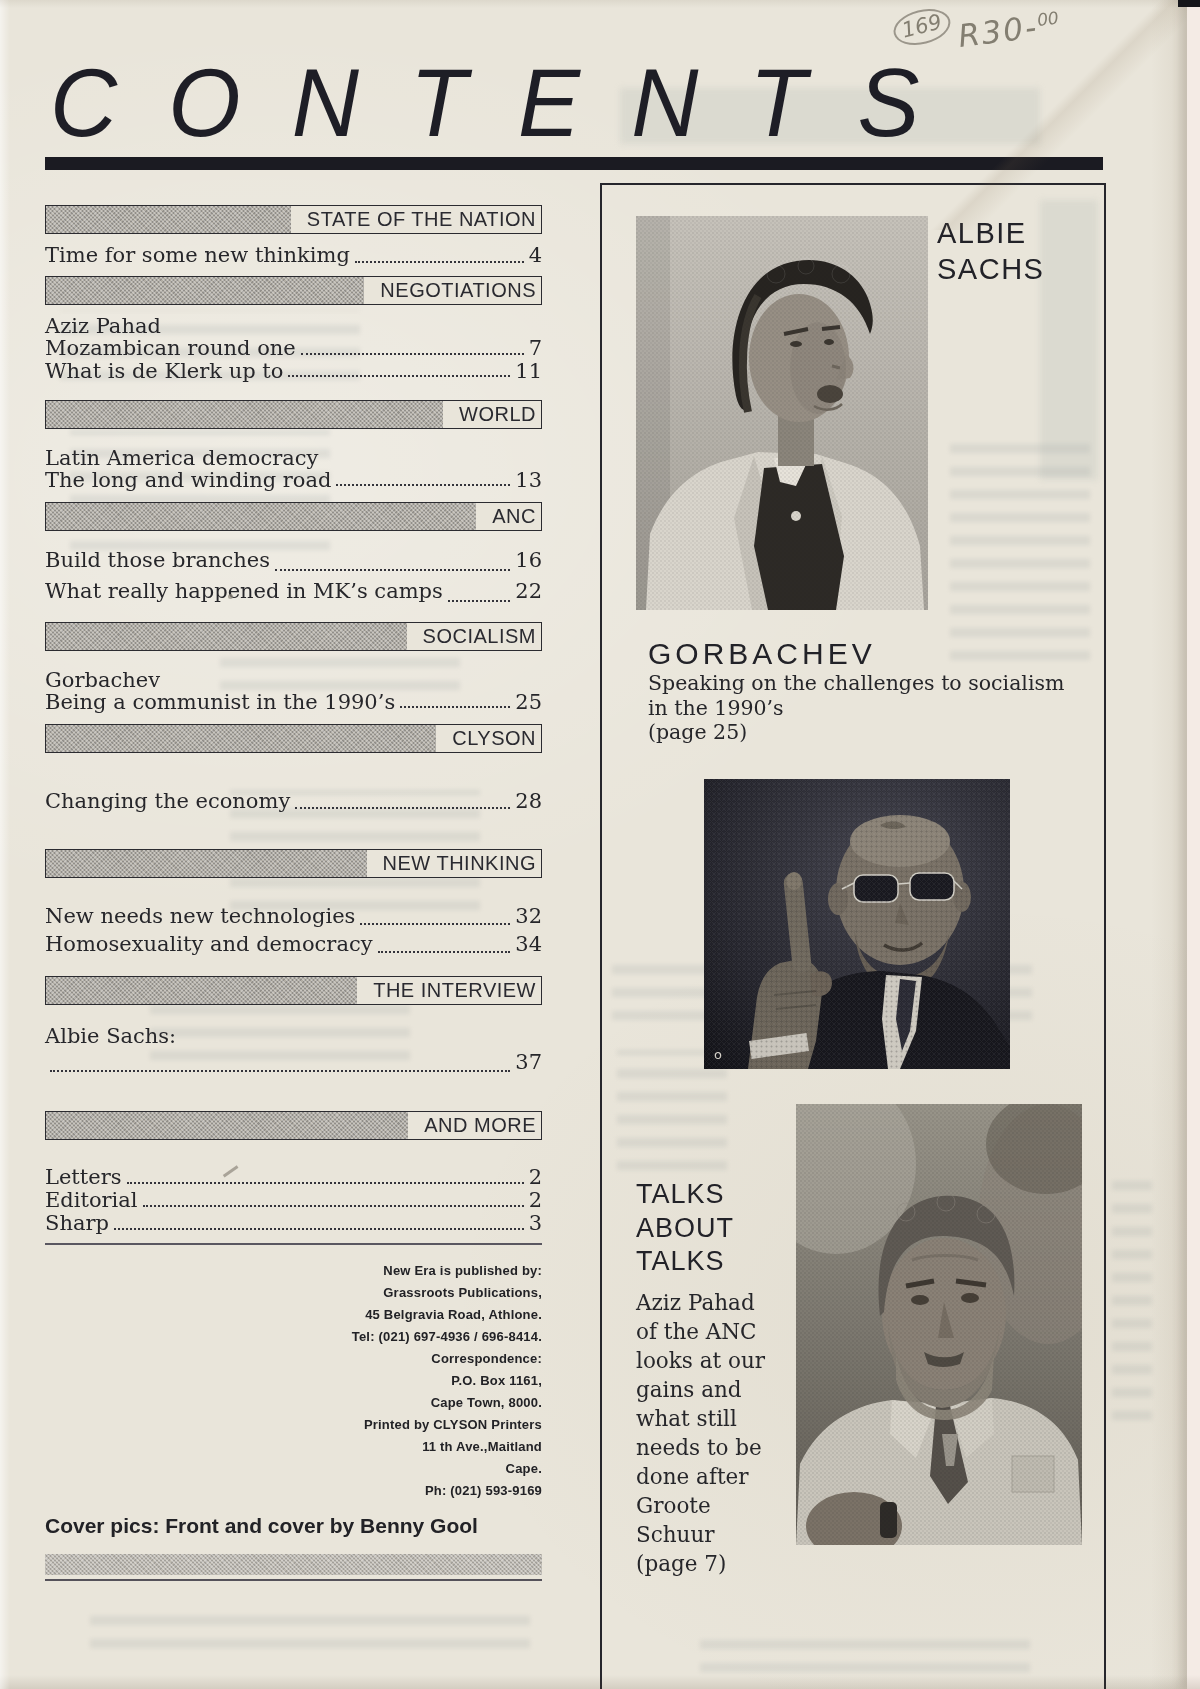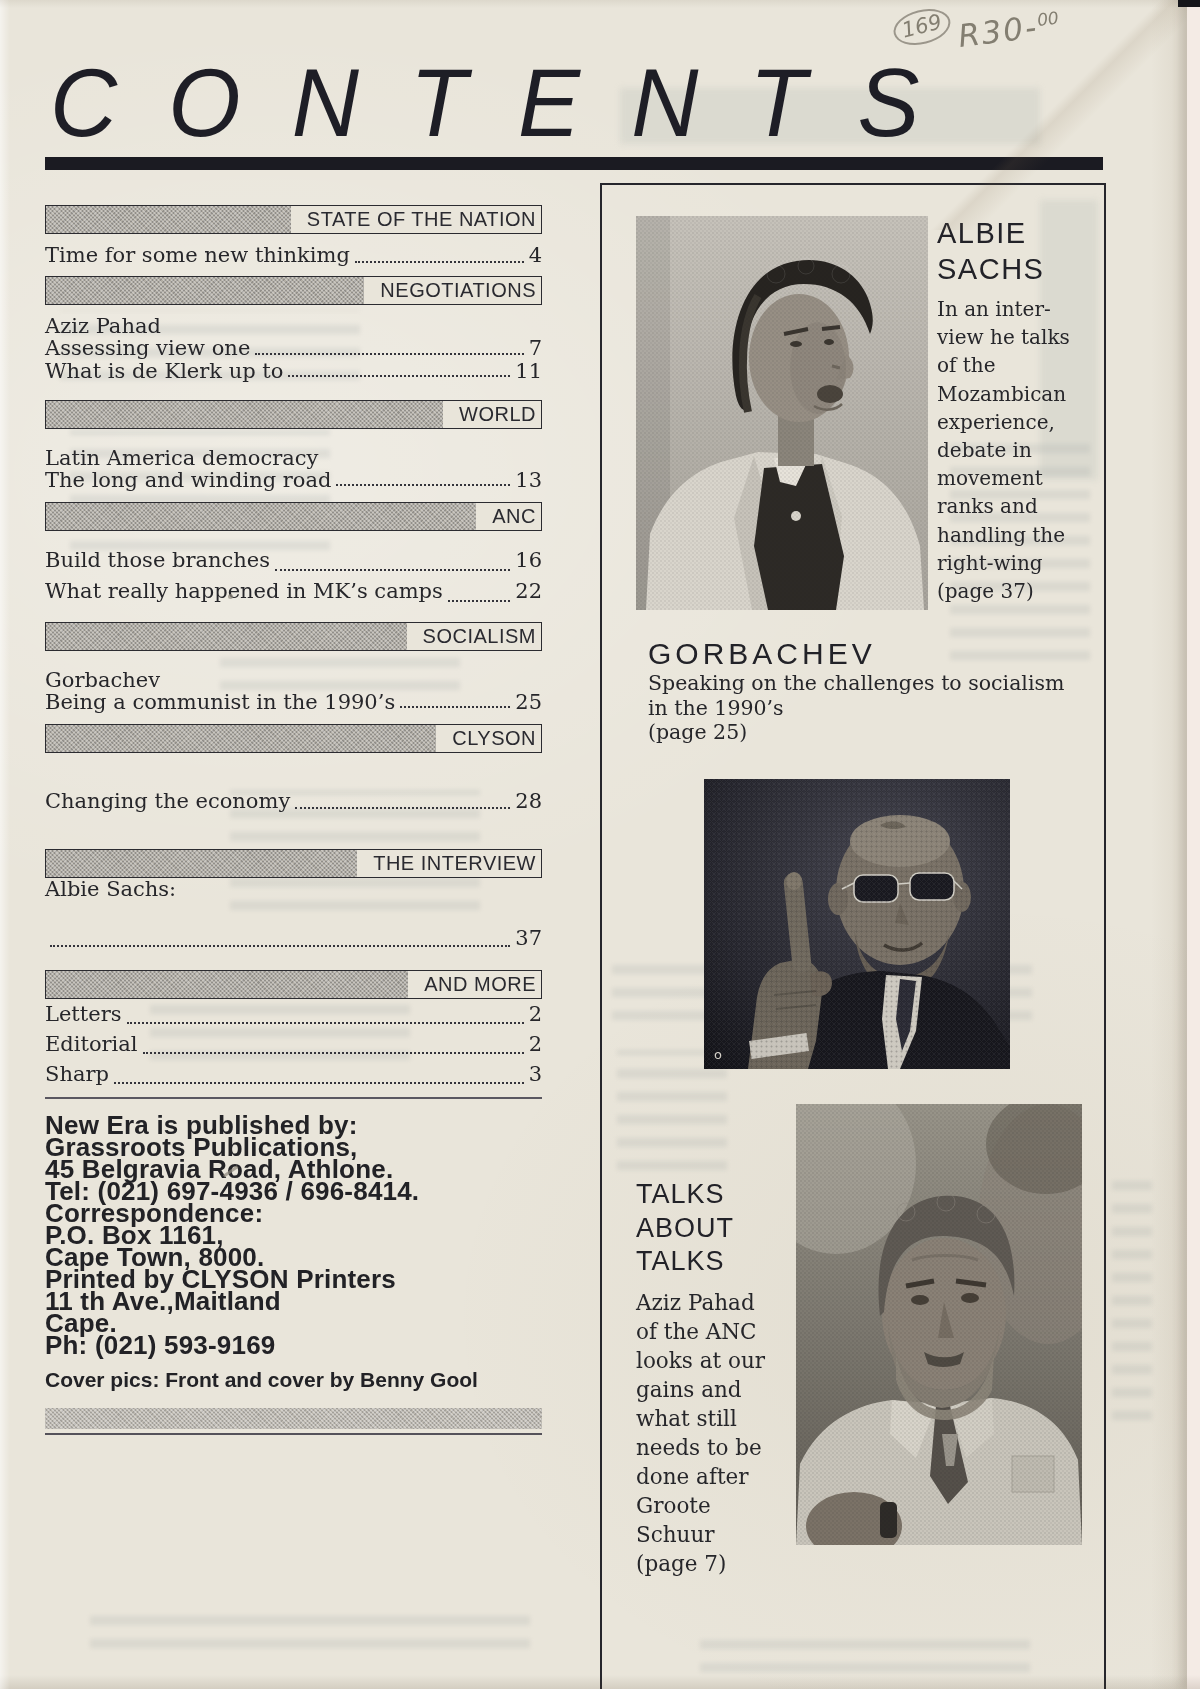--- a/index.html
+++ b/index.html
@@ -53,21 +53,21 @@
   #toc section:nth-of-type(2) .bar{margin-top:8px}  #toc section:nth-of-type(2) .lead{margin-top:10px}    #toc section:nth-of-type(2) .entry{line-height:22.5px}
   #toc section:nth-of-type(3) .bar{margin-top:18px} #toc section:nth-of-type(3) .lead{margin-top:18px}    #toc section:nth-of-type(3) .entry{line-height:22px}
   #toc section:nth-of-type(4) .bar{margin-top:11px} #toc section:nth-of-type(4) .entries{margin-top:14px} #toc section:nth-of-type(4) .entry{line-height:31px}
   #toc section:nth-of-type(5) .bar{margin-top:15px} #toc section:nth-of-type(5) .lead{margin-top:18px}    #toc section:nth-of-type(5) .entry{line-height:22px}
   #toc section:nth-of-type(6) .bar{margin-top:11px} #toc section:nth-of-type(6) .entries{margin-top:36px} #toc section:nth-of-type(6) .entry{line-height:25px}
   #toc section:nth-of-type(7) .bar{margin-top:35px} #toc section:nth-of-type(7) .entries{margin-top:24px} #toc section:nth-of-type(7) .entry{line-height:28px}
   #toc section:nth-of-type(8) .bar{margin-top:18px} #toc section:nth-of-type(8) .lead{margin-top:20px}    #toc section:nth-of-type(8) .entry{line-height:30px}
   #toc section:nth-of-type(9) .bar{margin-top:34px} #toc section:nth-of-type(9) .entries{margin-top:26px} #toc section:nth-of-type(9) .entry{line-height:23px}
   .divider{border-top:2px solid #5a5760;margin-top:8px;}
   .publisher{margin-top:15px;font-family:"Liberation Sans",sans-serif;font-weight:bold;
-    font-size:26px;line-height:22px;color:#222226;letter-spacing:.2px;}
+    font-size:13px;line-height:22px;color:#222226;letter-spacing:.2px;text-align:right;}
   .cover-credit{margin-top:12px;font-family:"Liberation Sans",sans-serif;font-weight:bold;
     font-size:21px;color:#222226;}
   .bottom-bar{margin-top:16px;height:21px;
     background:
       repeating-linear-gradient(45deg, rgba(255,255,255,.35) 0 1.5px, transparent 1.5px 3px),
       repeating-linear-gradient(-45deg, rgba(70,70,75,.22) 0 1.5px, transparent 1.5px 3px),
       #bdb9b0;}
   .bottom-line{border-top:2px solid #55525a;margin-top:4px;}
   
   .right-panel{position:absolute;left:600px;top:183px;width:506px;height:1583px;
@@ -135,21 +135,21 @@
           </div>
         </section>
         <section class="toc-section">
           <div class="bar">
             <span class="bar-label">NEGOTIATIONS</span>
           </div>
           <div class="lead">Aziz Pahad</div>
           <div class="entries">
 
           <div class="entry">
-                <span class="t">Assessing view one</span>
+                <span class="t">Mozambican round one</span>
                 <span class="dots"></span>
                 <span class="pg">7</span>
               </div>
             <div class="entry">
                 <span class="t">What is de Klerk up to</span>
                 <span class="dots"></span>
                 <span class="pg">11</span>
               </div>
           </div>
         </section>
@@ -204,20 +204,39 @@
           <div class="bar">
             <span class="bar-label">CLYSON</span>
           </div>
 
           <div class="entries">
 
           <div class="entry">
                 <span class="t">Changing the economy</span>
                 <span class="dots"></span>
                 <span class="pg">28</span>
+              </div>
+          </div>
+        </section>
+        <section class="toc-section">
+          <div class="bar">
+            <span class="bar-label">NEW THINKING</span>
+          </div>
+
+          <div class="entries">
+
+          <div class="entry">
+                <span class="t">New needs new technologies</span>
+                <span class="dots"></span>
+                <span class="pg">32</span>
+              </div>
+            <div class="entry">
+                <span class="t">Homosexuality and democracy</span>
+                <span class="dots"></span>
+                <span class="pg">34</span>
               </div>
           </div>
         </section>
         <section class="toc-section">
           <div class="bar">
             <span class="bar-label">THE INTERVIEW</span>
           </div>
           <div class="lead">Albie Sachs:</div>
           <div class="entries">
 
@@ -312,34 +331,20 @@
         <path d="M112,196 C104,160 104,110 122,80" stroke="#3a362f" stroke-width="8" fill="none"></path>
         <circle cx="140" cy="58" r="9" stroke="rgba(255,255,255,0.10)" fill="none"></circle>
         <circle cx="170" cy="50" r="8" stroke="rgba(255,255,255,0.10)" fill="none"></circle>
         <circle cx="205" cy="58" r="9" stroke="rgba(255,255,255,0.10)" fill="none"></circle>
         <rect width="292" height="394" fill="url(#ht1)"></rect>
       </svg>
     </div>
 
     <div class="f1">
       <h2 class="feature-heading">ALBIE SACHS</h2>
-      <div class="feature-lines">
-
-      <div class="fl">In an inter-</div>
-          <div class="fl">view he talks</div>
-          <div class="fl">of the</div>
-          <div class="fl">Mozambican</div>
-          <div class="fl">experience,</div>
-          <div class="fl">debate in</div>
-          <div class="fl">movement</div>
-          <div class="fl">ranks and</div>
-          <div class="fl">handling the</div>
-          <div class="fl">right-wing</div>
-          <div class="fl">(page 37)</div>
-        </div>
     </div>
 
     <div class="f2">
       <h2 class="feature-heading">GORBACHEV</h2>
       <div class="feature-lines">
 
       <div class="fl">Speaking on the challenges to socialism</div>
           <div class="fl">in the 1990’s</div>
           <div class="fl">(page 25)</div>
         </div>

